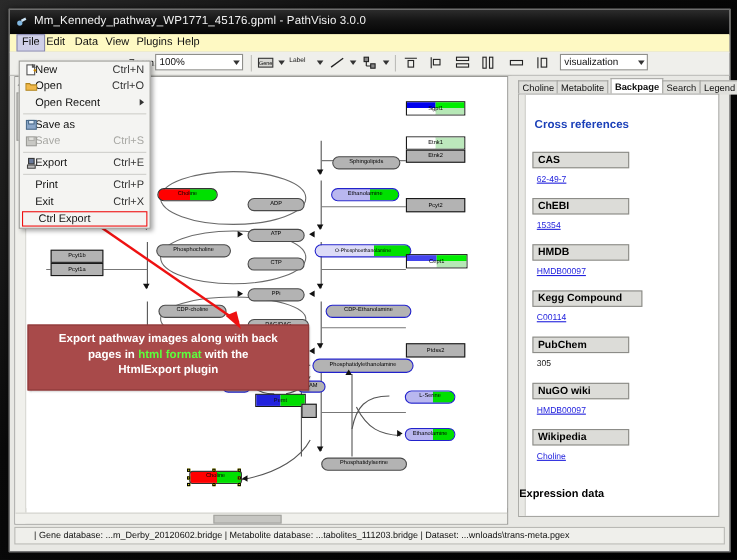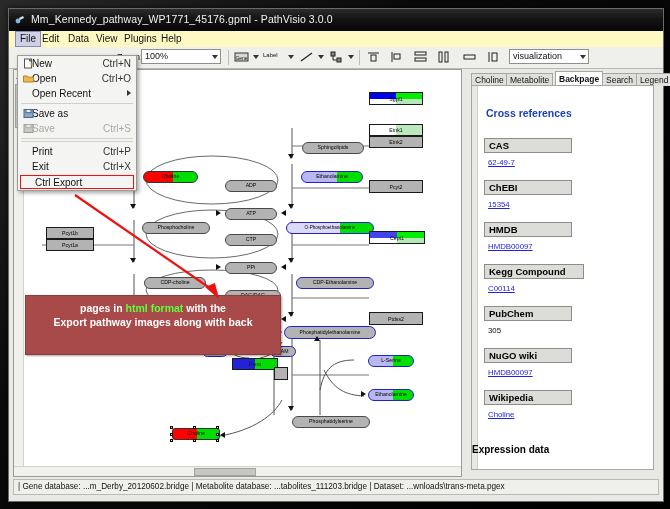--- a/index.html
+++ b/index.html
@@ -150,21 +150,21 @@
     padding-left:4px;}
   .xlink{position:absolute;left:16px;font-size:7.8px;color:#2222dd;
     }
   .xplain{position:absolute;left:16px;font-size:7.8px;color:#111;}
   .expdata{position:absolute;left:0;top:358px;font-size:10px;
     font-weight:bold;color:#000;}
 
   
   .status{position:absolute;left:4px;top:470px;width:646px;height:16px;
     background:#efefeb;border:1px solid #b9b9b5;box-sizing:border-box;
-    font-size:8.2px;color:#111;line-height:14px;padding-left:4px;
+    font-size:8.2px;color:#111;line-height:14px;padding-left:17px;
     white-space:nowrap;overflow:hidden;}
 </style>
 </head>
 <body>
 
 <div id="root">
   <div class="desk">
     <div class="desk-grad"></div>
   </div>
 
@@ -483,24 +483,25 @@
         <div class="hs-thumb"></div>
       </div>
     </div>
 
     <svg class="redarrow" style="left:60px;top:180px;width:180px;height:120px;" viewBox="0 0 180 120">
       <line x1="6" y1="6" x2="148" y2="104" stroke="#ee1111" stroke-width="2.2"></line>
       <path d="M150 110 L136 98 L146 94 Z" fill="#ee1111"></path>
     </svg>
 
     <div class="annot" style="left:16px;top:286px;width:256px;height:60px;">
+      <div>Export pathway images along with back</div>
       <div>
         <span>pages in </span><span class="hl">html format</span><span> with the</span>
       </div>
-      <div>Export pathway images along with back</div>
+      <div>HtmlExport plugin</div>
     </div>
 
     <div class="dropdown">
       <div class="mi">
         <span class="mi-ico">
           <svg width="11" height="11" viewBox="0 0 11 11">
               <rect x="1.5" y="1" width="7" height="9" fill="#fff" stroke="#555"></rect>
               <path d="M6.5 1 L8.5 3 L6.5 3 Z" fill="#ccc" stroke="#555"></path>
               <path d="M7.5 6 L10 6 M8.75 4.8 L8.75 7.2" stroke="#c80" stroke-width="1.1"></path>
             </svg>
@@ -535,20 +536,30 @@
         <span class="mi-ico">
           <svg width="11" height="11" viewBox="0 0 11 11">
               <rect x="1" y="1.5" width="9" height="8" fill="#c8c8c4" stroke="#9a9a96"></rect>
               <rect x="3" y="1.5" width="5" height="3.2" fill="#e4e4e0" stroke="#b0b0ac"></rect>
             </svg>
         </span>
         <span>Save</span>
         <span class="acc">Ctrl+S</span>
       </div>
       <div class="msep"></div>
+      <div class="mi">
+        <span class="mi-ico">
+          <svg width="11" height="11" viewBox="0 0 11 11">
+              <rect x="3" y="1" width="5" height="5" fill="#6a7a9a" stroke="#333"></rect>
+              <path d="M2 7 L9 7 L9 10 L2 10 Z" fill="#bbb" stroke="#444"></path>
+            </svg>
+        </span>
+        <span>Export</span>
+        <span class="acc">Ctrl+E</span>
+      </div>
       <div class="msep"></div>
       <div class="mi">
         <span>Print</span>
         <span class="acc">Ctrl+P</span>
       </div>
       <div class="mi">
         <span>Exit</span>
         <span class="acc">Ctrl+X</span>
       </div>
       <div class="mi boxed">

